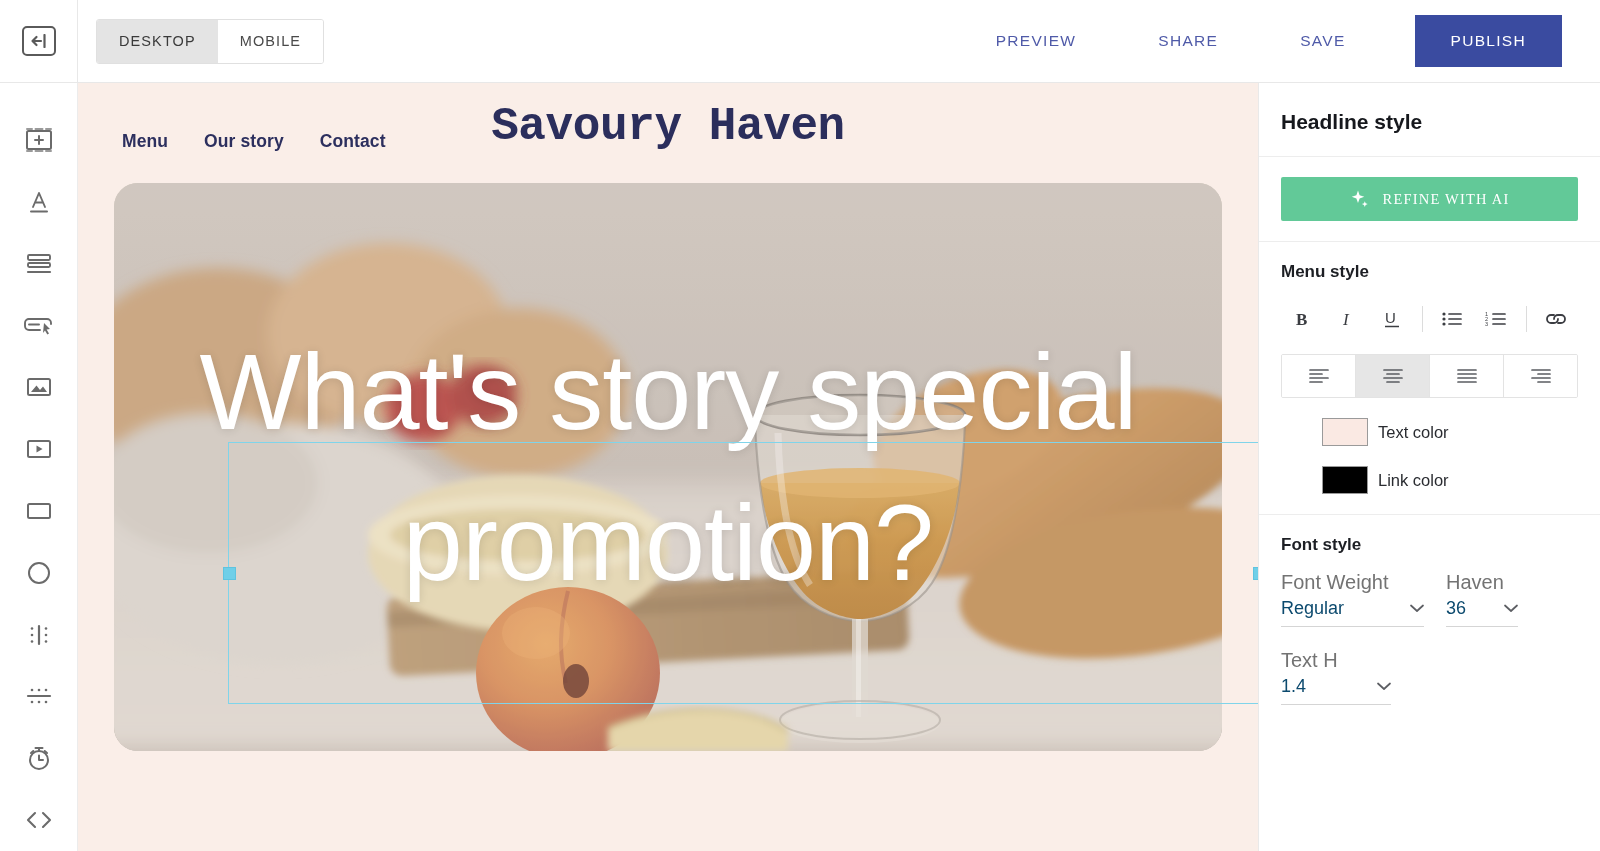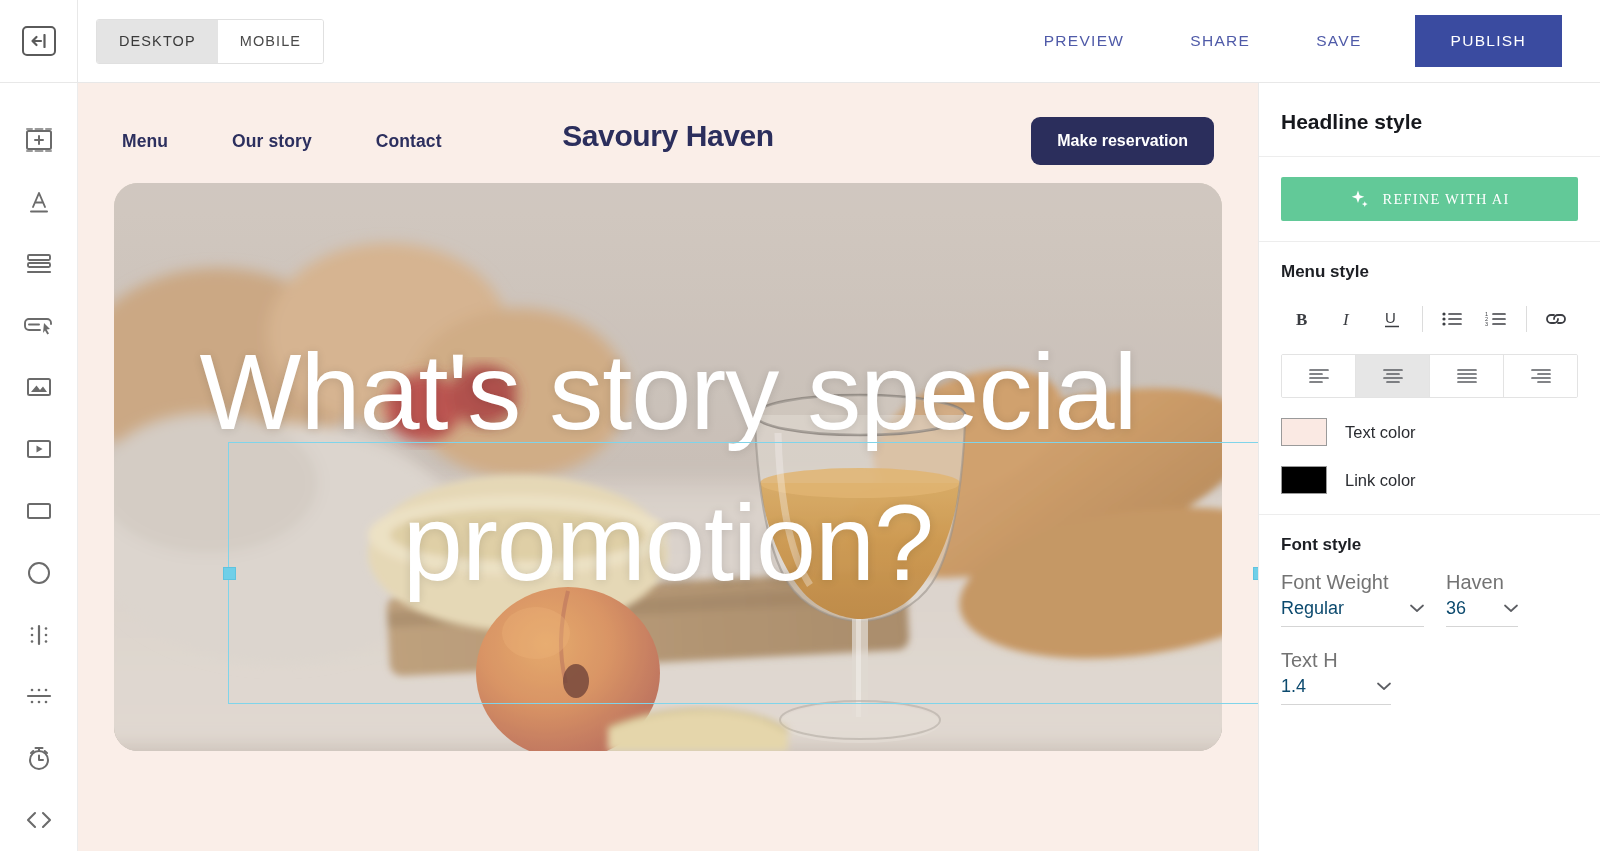--- a/index.html
+++ b/index.html
@@ -42,21 +42,21 @@
     display: flex; align-items: center; justify-content: center;
     padding: 0 22px; height: 100%;
     font-size: 14.5px; letter-spacing: 1.1px;
     color: #4a4a4a; cursor: pointer; background: #ffffff;
     font-weight: 400;
   }
   .device-toggle .seg.active { background: #e4e4e4; color: #3a3a3a; }
 
   .topbar-right {
     margin-left: auto; display: flex; align-items: center; height: 100%;
-    padding-right: 38px; gap: 0;
+    padding-right: 38px; gap: 16px;
   }
   .top-action {
     font-size: 15.5px; letter-spacing: 1.3px;
     color: #4f5aa8; cursor: pointer; padding: 0 33px;
     font-weight: 400;
   }
   .publish-btn {
     background: #3a4ba0; color: #ffffff;
     font-size: 15.5px; letter-spacing: 1.3px;
     padding: 0 36px; height: 52px;
@@ -85,30 +85,30 @@
   .canvas {
     flex: 1; background: #faeee8;
     position: relative; overflow: hidden;
     min-width: 0;
   }
   .site-nav {
     display: flex; align-items: center;
     padding: 32px 44px 0 44px;
     position: relative; height: 84px;
   }
-  .nav-links { display: flex; gap: 64px; align-items: center; }
+  .nav-links { display: flex; gap: 36px; align-items: center; }
   .nav-link {
     font-size: 17.5px; font-weight: bold; color: #2c2f5e;
     cursor: pointer; letter-spacing: 0.1px;
   }
   .brand {
-    position: absolute; left: 50%; top: 36px;
+    position: absolute; left: 50%; top: 18px;
     transform: translateX(-50%);
-    font-size: 30px; font-weight: bold; color: #2b2e5c;
-    letter-spacing: -0.4px; white-space: nowrap;
+    font-size: 46px; font-weight: bold; color: #2b2e5c;
+    letter-spacing: -0.4px; white-space: nowrap; font-family: Liberation Mono, monospace;
   }
   .reserve-btn {
     margin-left: auto;
     background: #2b2e5c; color: #ffffff;
     font-size: 16px; font-weight: bold;
     padding: 15px 26px; border-radius: 9px;
     cursor: pointer; white-space: nowrap;
   }
 
   
@@ -197,22 +197,23 @@
     overflow: hidden; height: 44px;
   }
   .align-btn {
     flex: 1; display: flex; align-items: center; justify-content: center;
     cursor: pointer; border-right: 1px solid #e3e3e3; background: #fff;
   }
   .align-btn:last-child { border-right: none; }
   .align-btn.active { background: #e6e6e6; }
 
   .color-row {
-    display: flex; align-items: center; gap: 18px;
+    display: flex; align-items: center; gap: 10px;
     margin-top: 20px;
+    margin-left: 41px;
   }
   .swatch {
     width: 46px; height: 28px; border: 1px solid #9a9a9a;
     cursor: pointer; flex-shrink: 0;
   }
   .color-label { font-size: 16.5px; color: #2a2c31; }
 
   .field-row { display: flex; gap: 22px; margin-top: 4px; }
   .field { display: flex; flex-direction: column; }
   .field.weight { width: 143px; }
@@ -394,21 +395,20 @@
 
     <div class="canvas" style="background: rgb(250, 238, 232);">
 
       <div class="site-nav">
         <div class="nav-links">
           <div class="nav-link">Menu</div>
           <div class="nav-link">Our story</div>
           <div class="nav-link">Contact</div>
         </div>
         <div class="brand" style="color: rgb(43, 46, 92);">Savoury Haven</div>
-        <div class="reserve-btn" style="background: rgb(43, 46, 92);">Make reservation</div>
       </div>
 
       <div class="hero-wrap">
         <div class="hero">
 
           <div class="hero-photo">
             <svg width="100%" height="100%" viewBox="0 0 1160 568" preserveAspectRatio="xMidYMid slice">
               <defs>
                 <linearGradient id="wall" x1="0" y1="0" x2="0" y2="1">
                   <stop offset="0%" stop-color="#cfc8c1"></stop>

